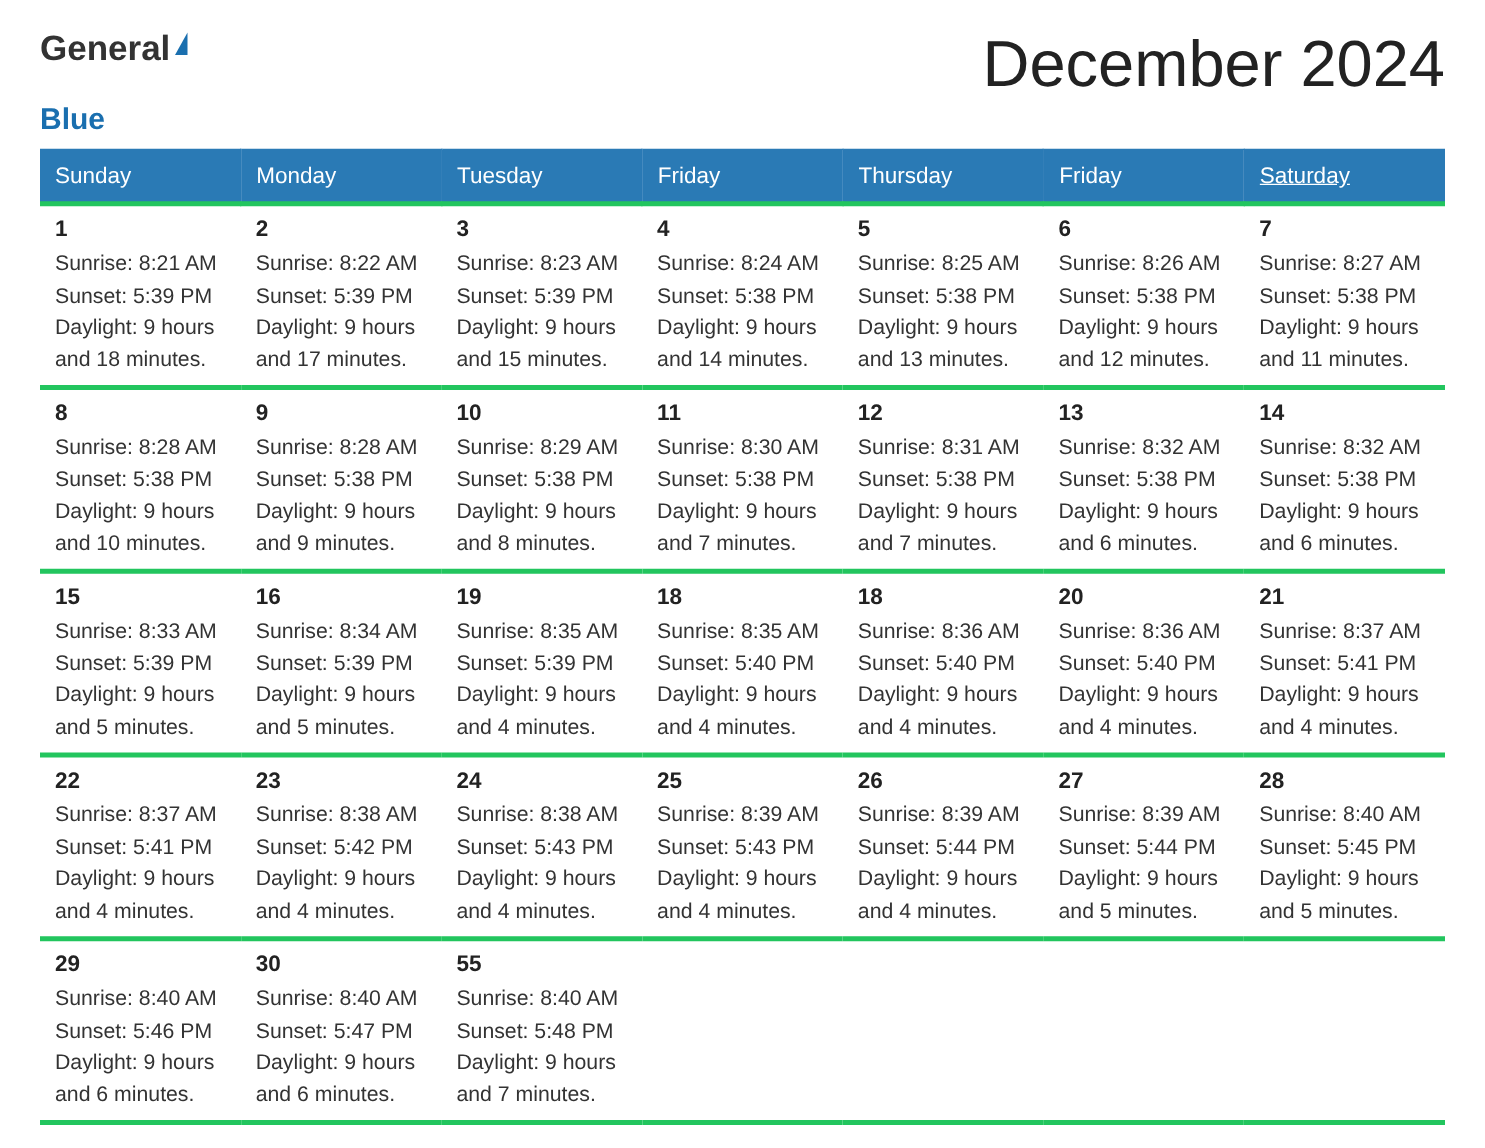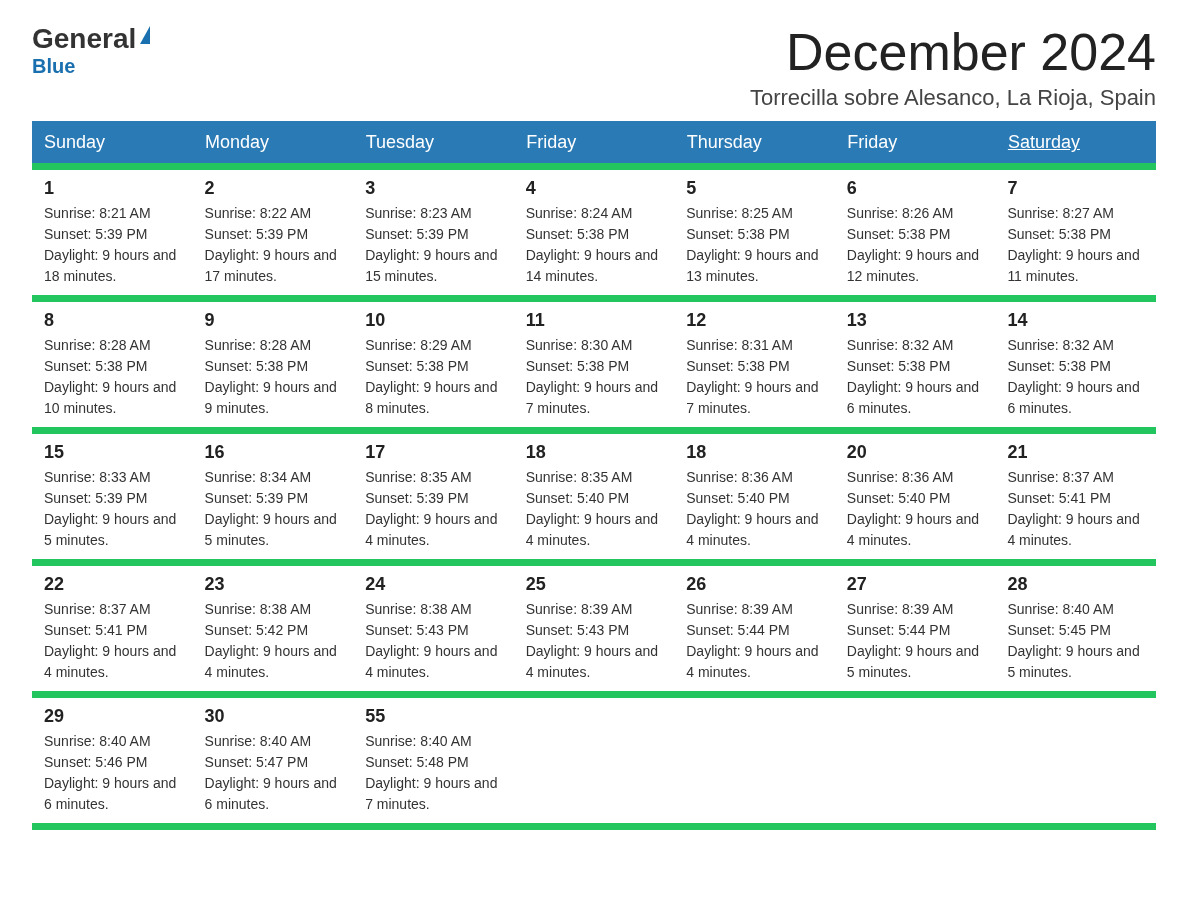--- a/index.html
+++ b/index.html
@@ -13,29 +13,30 @@
     .header {
       display: flex;
       justify-content: space-between;
       align-items: flex-start;
       margin-bottom: 8px;
     }
     .logo {
       display: flex;
       flex-direction: column;
       align-items: flex-start;
+      gap: 28px;
     }
     .logo-general {
       font-size: 28px;
       font-weight: bold;
       color: #333;
       line-height: 1.1;
     }
     .logo-blue {
-      font-size: 20px;
+      font-size: 24px;
       font-weight: bold;
       color: #1a6faf;
       line-height: 1.1;
     }
     .logo-triangle {
       display: inline-block;
       width: 0;
       height: 0;
       border-left: 10px solid transparent;
       border-bottom: 18px solid #1a6faf;
@@ -92,21 +93,21 @@
       border-top: 2px solid #2a7ab5;
     }
     .day-num {
       font-size: 18px;
       font-weight: bold;
       color: #222;
       margin-bottom: 4px;
       display: block;
     }
     .day-info {
-      font-size: 14px;
+      font-size: 17px;
       color: #333;
       line-height: 1.5;
     }
     .calendar tr td {
       border-left: none;
       border-right: none;
     }
     .calendar td:first-child {
       border-left: none;
     }
@@ -114,37 +115,36 @@
       border-right: none;
     }
     .calendar th:first-child {
       border-left: none;
     }
     .calendar th:last-child {
       border-right: none;
       text-decoration: underline;
     }
     .calendar tr {
-      border-bottom: 7px solid #22c55e;
+      border-bottom: 4px solid #22c55e;
     }
   </style>
 </head>
 <body>
 
 <div class="header">
   <div class="logo">
     <div class="logo-row">
       <span class="logo-general">General</span>
       <span class="logo-triangle"></span>
     </div>
     <span class="logo-blue">Blue</span>
   </div>
   <div class="title-block">
     <div class="month-title">December 2024</div>
-    <div class="location-title">Torrecilla sobre Alesanco, La Rioja, Spain</div>
   </div>
 </div>
 
 <table class="calendar">
   <thead>
     <tr>
     <th>Sunday</th>
         <th>Monday</th>
         <th>Tuesday</th>
         <th>Friday</th>
@@ -217,21 +217,21 @@
       <tr>
         <td>
         <span class="day-num">15</span>
         <span class="day-info">Sunrise: 8:33 AM<br>Sunset: 5:39 PM<br>Daylight: 9 hours and 5 minutes.</span>
       </td>
         <td>
         <span class="day-num">16</span>
         <span class="day-info">Sunrise: 8:34 AM<br>Sunset: 5:39 PM<br>Daylight: 9 hours and 5 minutes.</span>
       </td>
         <td>
-        <span class="day-num">17</span>
+        <span class="day-num">19</span>
         <span class="day-info">Sunrise: 8:35 AM<br>Sunset: 5:39 PM<br>Daylight: 9 hours and 4 minutes.</span>
       </td>
         <td>
         <span class="day-num">18</span>
         <span class="day-info">Sunrise: 8:35 AM<br>Sunset: 5:40 PM<br>Daylight: 9 hours and 4 minutes.</span>
       </td>
         <td>
         <span class="day-num">18</span>
         <span class="day-info">Sunrise: 8:36 AM<br>Sunset: 5:40 PM<br>Daylight: 9 hours and 4 minutes.</span>
       </td>

